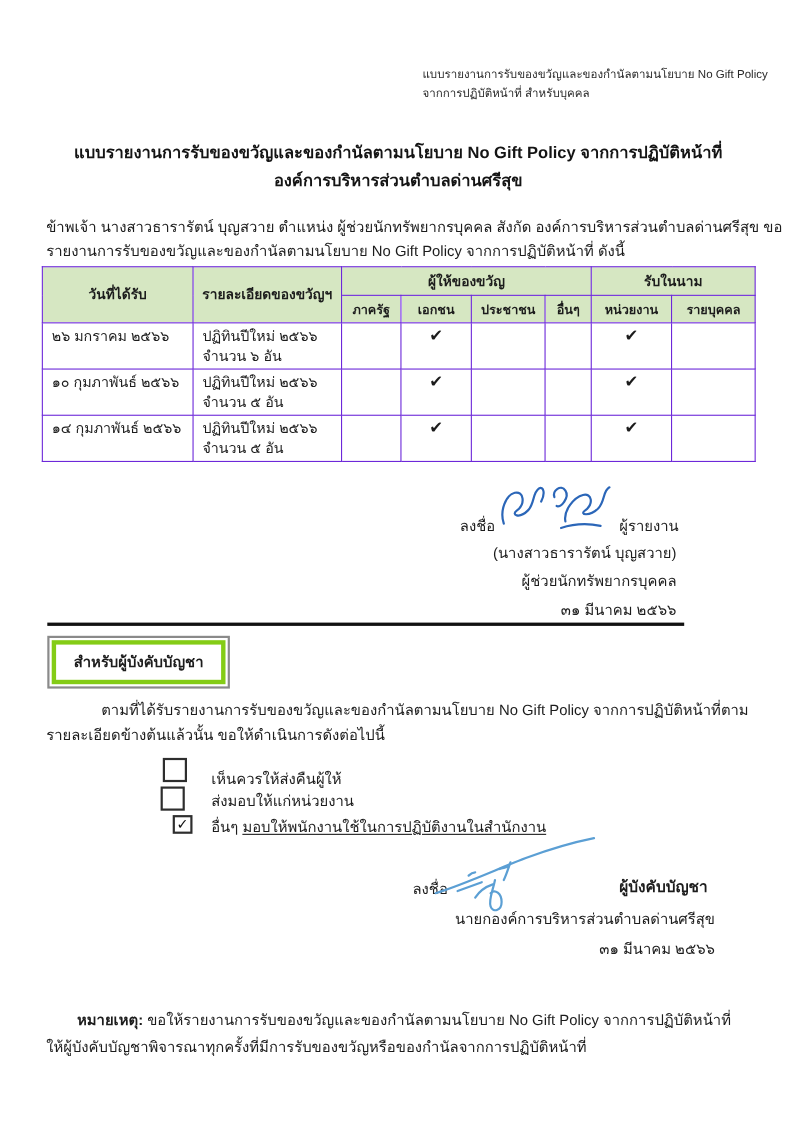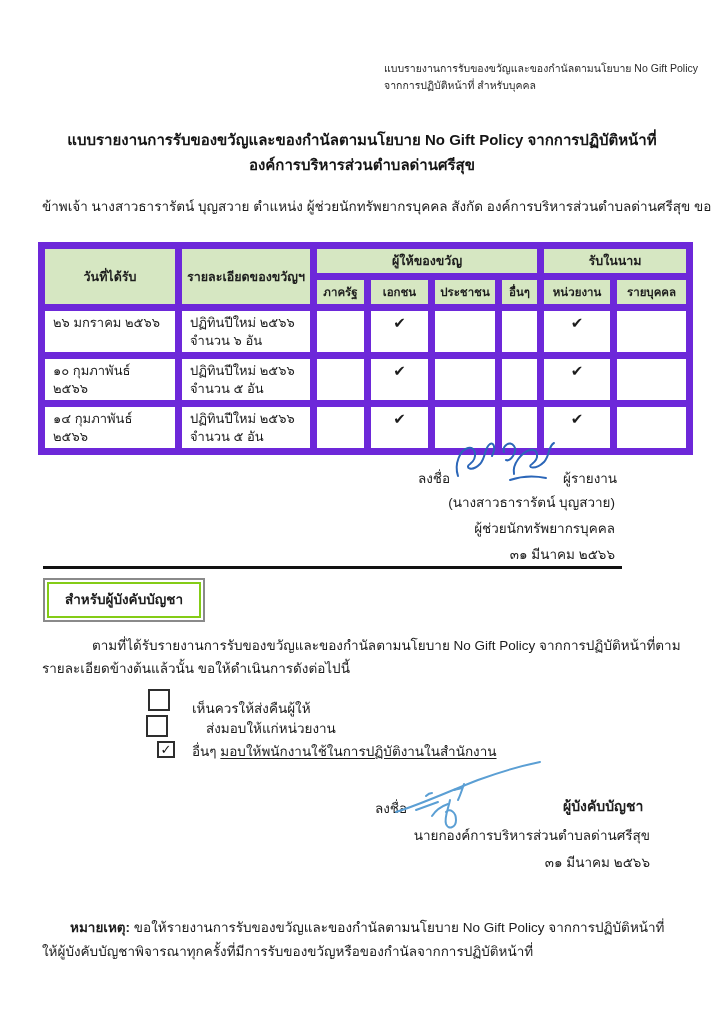--- a/index.html
+++ b/index.html
@@ -27,21 +27,21 @@
     left:42px; top:196px; width:660px;
     font-size:13.5px; line-height:22px;
   }
 
   table.gift-table {
     position:absolute; left:38px; top:242px;
     border-collapse:collapse; table-layout:fixed;
     width:648px; font-size:13px;
   }
   .gift-table th, .gift-table td {
-    border:7px solid #6d28d9; overflow:hidden;
+    border:1px solid #6d28d9; overflow:hidden;
   }
   .gift-table th {
     background:var(--hdr-green); font-weight:bold;
     font-size:12.5px; text-align:center; padding:2px 1px;
   }
   .gift-table th.sub { font-size:11.5px; padding:3px 1px; }
   .gift-table tr.grp-row th { height:26px; }
   .gift-table tr.sub-row th { height:23px; }
   .gift-table td { height:41px; background:#fff; vertical-align:top;margin-left:48px; }
   .gift-table td.txt { padding:3px 6px 2px 8px; line-height:18px; font-size:13px; }
@@ -53,21 +53,21 @@
   .sig-label { font-size:13.5px; }
   .sig-center { text-align:right; font-size:13.5px; line-height:26px; }
 
   .divider { left:43px; top:566px; width:579px; height:3px; background:#111; }
 
   .supervisor-box {
     left:43px; top:578px;
     border:2px solid #8a8a8a; padding:2px; background:#fff;
   }
   .supervisor-box .inner {
-    border:2px solid #84cc16; padding:4px 16px 6px 16px;
+    border:4px solid #84cc16; padding:4px 16px 6px 16px;
     font-size:13.5px; font-weight:bold; white-space:nowrap;text-align:center;
   }
 
   .sup-par { left:42px; top:634px; width:660px; font-size:13.5px; line-height:23px; }
   .sup-par .indent { text-indent:50px; }
 
   .cbx {
     position:absolute; background:#fff;
     border:2px solid #2e2e2e;
   }
@@ -89,20 +89,21 @@
   <div class="nowrap">จากการปฏิบัติหน้าที่ สำหรับบุคคล</div>
 </div>
 
 <div class="abs doc-title">
   <div class="nowrap">แบบรายงานการรับของขวัญและของกำนัลตามนโยบาย  No Gift Policy จากการปฏิบัติหน้าที่</div>
   <div>องค์การบริหารส่วนตำบลด่านศรีสุข</div>
 </div>
 
 <div class="abs intro-par">
   <div class="nowrap">ข้าพเจ้า นางสาวธารารัตน์ บุญสวาย ตำแหน่ง ผู้ช่วยนักทรัพยากรบุคคล สังกัด องค์การบริหารส่วนตำบลด่านศรีสุข ขอ</div>
+  <div class="nowrap">รายงานการรับของขวัญและของกำนัลตามนโยบาย No Gift Policy จากการปฏิบัติหน้าที่ ดังนี้</div>
 </div>
 
 <table class="gift-table">
   <colgroup>
     <col style="width:137px">
       <col style="width:135px">
     <col style="width:54px">
       <col style="width:64px">
       <col style="width:67px">
       <col style="width:42px">
@@ -190,21 +191,21 @@
 
 <div class="abs sup-par">
   <div class="nowrap indent">ตามที่ได้รับรายงานการรับของขวัญและของกำนัลตามนโยบาย  No Gift Policy จากการปฏิบัติหน้าที่ตาม</div>
   <div class="nowrap">รายละเอียดข้างต้นแล้วนั้น ขอให้ดำเนินการดังต่อไปนี้</div>
 </div>
 
 <div class="cbx" style="left:148px; top:689px; width:22px; height:22px;"></div>
 <div class="abs cbx-label" style="left:192px; top:697px;">เห็นควรให้ส่งคืนผู้ให้</div>
 
 <div class="cbx" style="left:146px; top:715px; width:22px; height:22px;"></div>
-<div class="abs cbx-label" style="left:206px; top:717px;">ส่งมอบให้แก่หน่วยงาน</div>
+<div class="abs cbx-label" style="left:192px; top:717px;">ส่งมอบให้แก่หน่วยงาน</div>
 
 <div class="cbx small" style="left:157px; top:741px; width:18px; height:17px;">
   <span>✓</span>
 </div>
 <div class="abs cbx-label" style="left:192px; top:740px;">
   <span>อื่นๆ </span><span class="ul">มอบให้พนักงานใช้ในการปฏิบัติงานในสำนักงาน</span>
 </div>
 
 <div class="abs sig-label" style="left:375px; top:797px;">ลงชื่อ</div>
 <svg class="sig" style="left:392px; top:760px;" width="160" height="72" viewBox="0 0 160 72">

